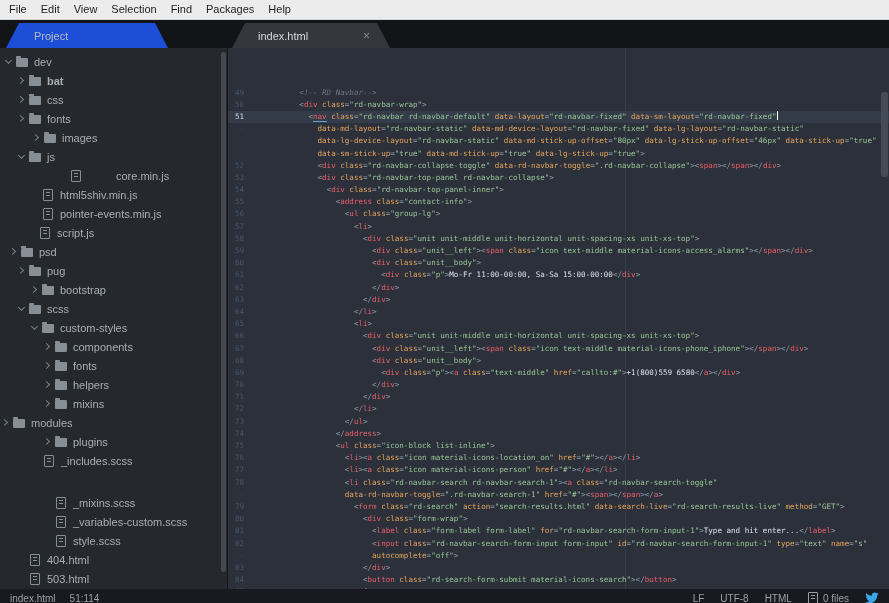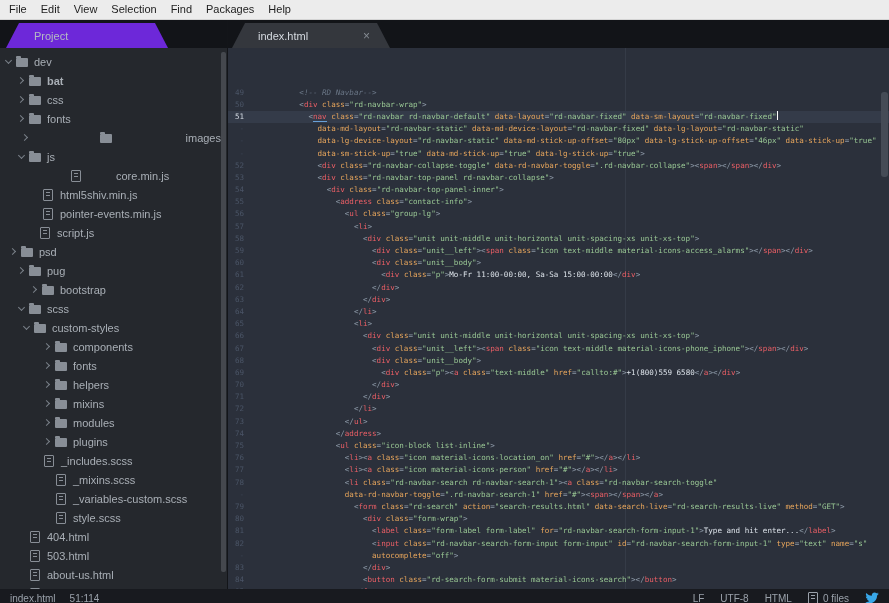--- a/index.html
+++ b/index.html
@@ -6,21 +6,21 @@
   .app{position:relative;width:889px;height:603px;overflow:hidden;background:#2b303b;
        font-family:"Liberation Sans",sans-serif;-webkit-font-smoothing:antialiased;}
   
   .menubar{height:20px;background:#ececec;border-bottom:1px solid #d4d4d4;display:flex;align-items:center;
            font-size:11px;color:#1c1c1c;padding-left:2px;box-sizing:border-box;}
   .menu-item{padding:0 7px;line-height:15px;cursor:default;}
   
   .main{display:flex;height:569px;}
   .sidebar{width:228px;flex:none;background:#25282d;position:relative;border-right:1px solid #131519;box-sizing:border-box;}
   .band{height:28px;background:#121418;position:relative;}
-  .project-tab{position:absolute;left:6px;bottom:0;width:162px;height:25px;background:#6d28d9;
+  .project-tab{position:absolute;left:6px;bottom:0;width:162px;height:25px;background:#1d4ed8;
                clip-path:polygon(13px 0,149px 0,162px 25px,0 25px);
                display:flex;align-items:center;color:#b6bbc2;font-size:11px;}
   .project-tab span{padding-left:28px;}
   .tree{position:absolute;top:28px;bottom:0;left:0;right:6px;overflow:hidden;padding-top:4px;}
   .titem{height:19px;display:flex;align-items:center;font-size:11px;color:#a9afb6;white-space:nowrap;}
   .chev{width:13px;height:13px;position:relative;flex:none;}
   .chev::before{content:"";position:absolute;width:4px;height:4px;border-right:1.4px solid #7a8089;
                 border-bottom:1.4px solid #7a8089;top:4px;left:2px;transform:rotate(-45deg);}
   .chev.open::before{transform:rotate(45deg);top:3px;left:3px;}
   .chev.none::before{display:none;}
@@ -104,21 +104,21 @@
           <div class="titem" style="padding-left: 16px;">
             <span class="chev"></span>
             <span class="icon-folder"></span>
             <span>css</span>
           </div>
           <div class="titem" style="padding-left: 16px;">
             <span class="chev"></span>
             <span class="icon-folder"></span>
             <span>fonts</span>
           </div>
-          <div class="titem" style="padding-left: 20px; justify-content: space-between;">
+          <div class="titem" style="padding-left: 31px;">
             <span class="chev"></span>
             <span class="icon-folder"></span>
             <span>images</span>
           </div>
           <div class="titem" style="padding-left: 16px;">
             <span class="chev open"></span>
             <span class="icon-folder"></span>
             <span>js</span>
           </div>
           <div class="titem" style="padding-left: 29px; gap: 28px;">
@@ -154,21 +154,21 @@
           <div class="titem" style="padding-left: 29px;">
             <span class="chev"></span>
             <span class="icon-folder"></span>
             <span>bootstrap</span>
           </div>
           <div class="titem" style="padding-left: 16px;">
             <span class="chev open"></span>
             <span class="icon-folder"></span>
             <span>scss</span>
           </div>
-          <div class="titem" style="padding-left: 21px;">
+          <div class="titem" style="padding-left: 29px;">
             <span class="chev open"></span>
             <span class="icon-folder"></span>
             <span>custom-styles</span>
           </div>
           <div class="titem" style="padding-left: 42px;">
             <span class="chev"></span>
             <span class="icon-folder"></span>
             <span>components</span>
           </div>
           <div class="titem" style="padding-left: 42px;">
@@ -179,36 +179,36 @@
           <div class="titem" style="padding-left: 42px;">
             <span class="chev"></span>
             <span class="icon-folder"></span>
             <span>helpers</span>
           </div>
           <div class="titem" style="padding-left: 42px;">
             <span class="chev"></span>
             <span class="icon-folder"></span>
             <span>mixins</span>
           </div>
-          <div class="titem" style="padding-left: 42px;">
+          <div class="titem" style="">
             <span class="chev"></span>
             <span class="icon-folder"></span>
             <span>modules</span>
           </div>
           <div class="titem" style="padding-left: 42px;">
             <span class="chev"></span>
             <span class="icon-folder"></span>
             <span>plugins</span>
           </div>
           <div class="titem" style="padding-left: 30px;">
             <span class="chev none"></span>
             <span class="icon-file"></span>
             <span>_includes.scss</span>
           </div>
-          <div class="titem" style="padding-left: 42px;">
+          <div class="titem" style="padding-left: 42px; margin-top: 23px;">
             <span class="chev none"></span>
             <span class="icon-file"></span>
             <span>_mixins.scss</span>
           </div>
           <div class="titem" style="padding-left: 42px;">
             <span class="chev none"></span>
             <span class="icon-file"></span>
             <span>_variables-custom.scss</span>
           </div>
           <div class="titem" style="padding-left: 42px;">

